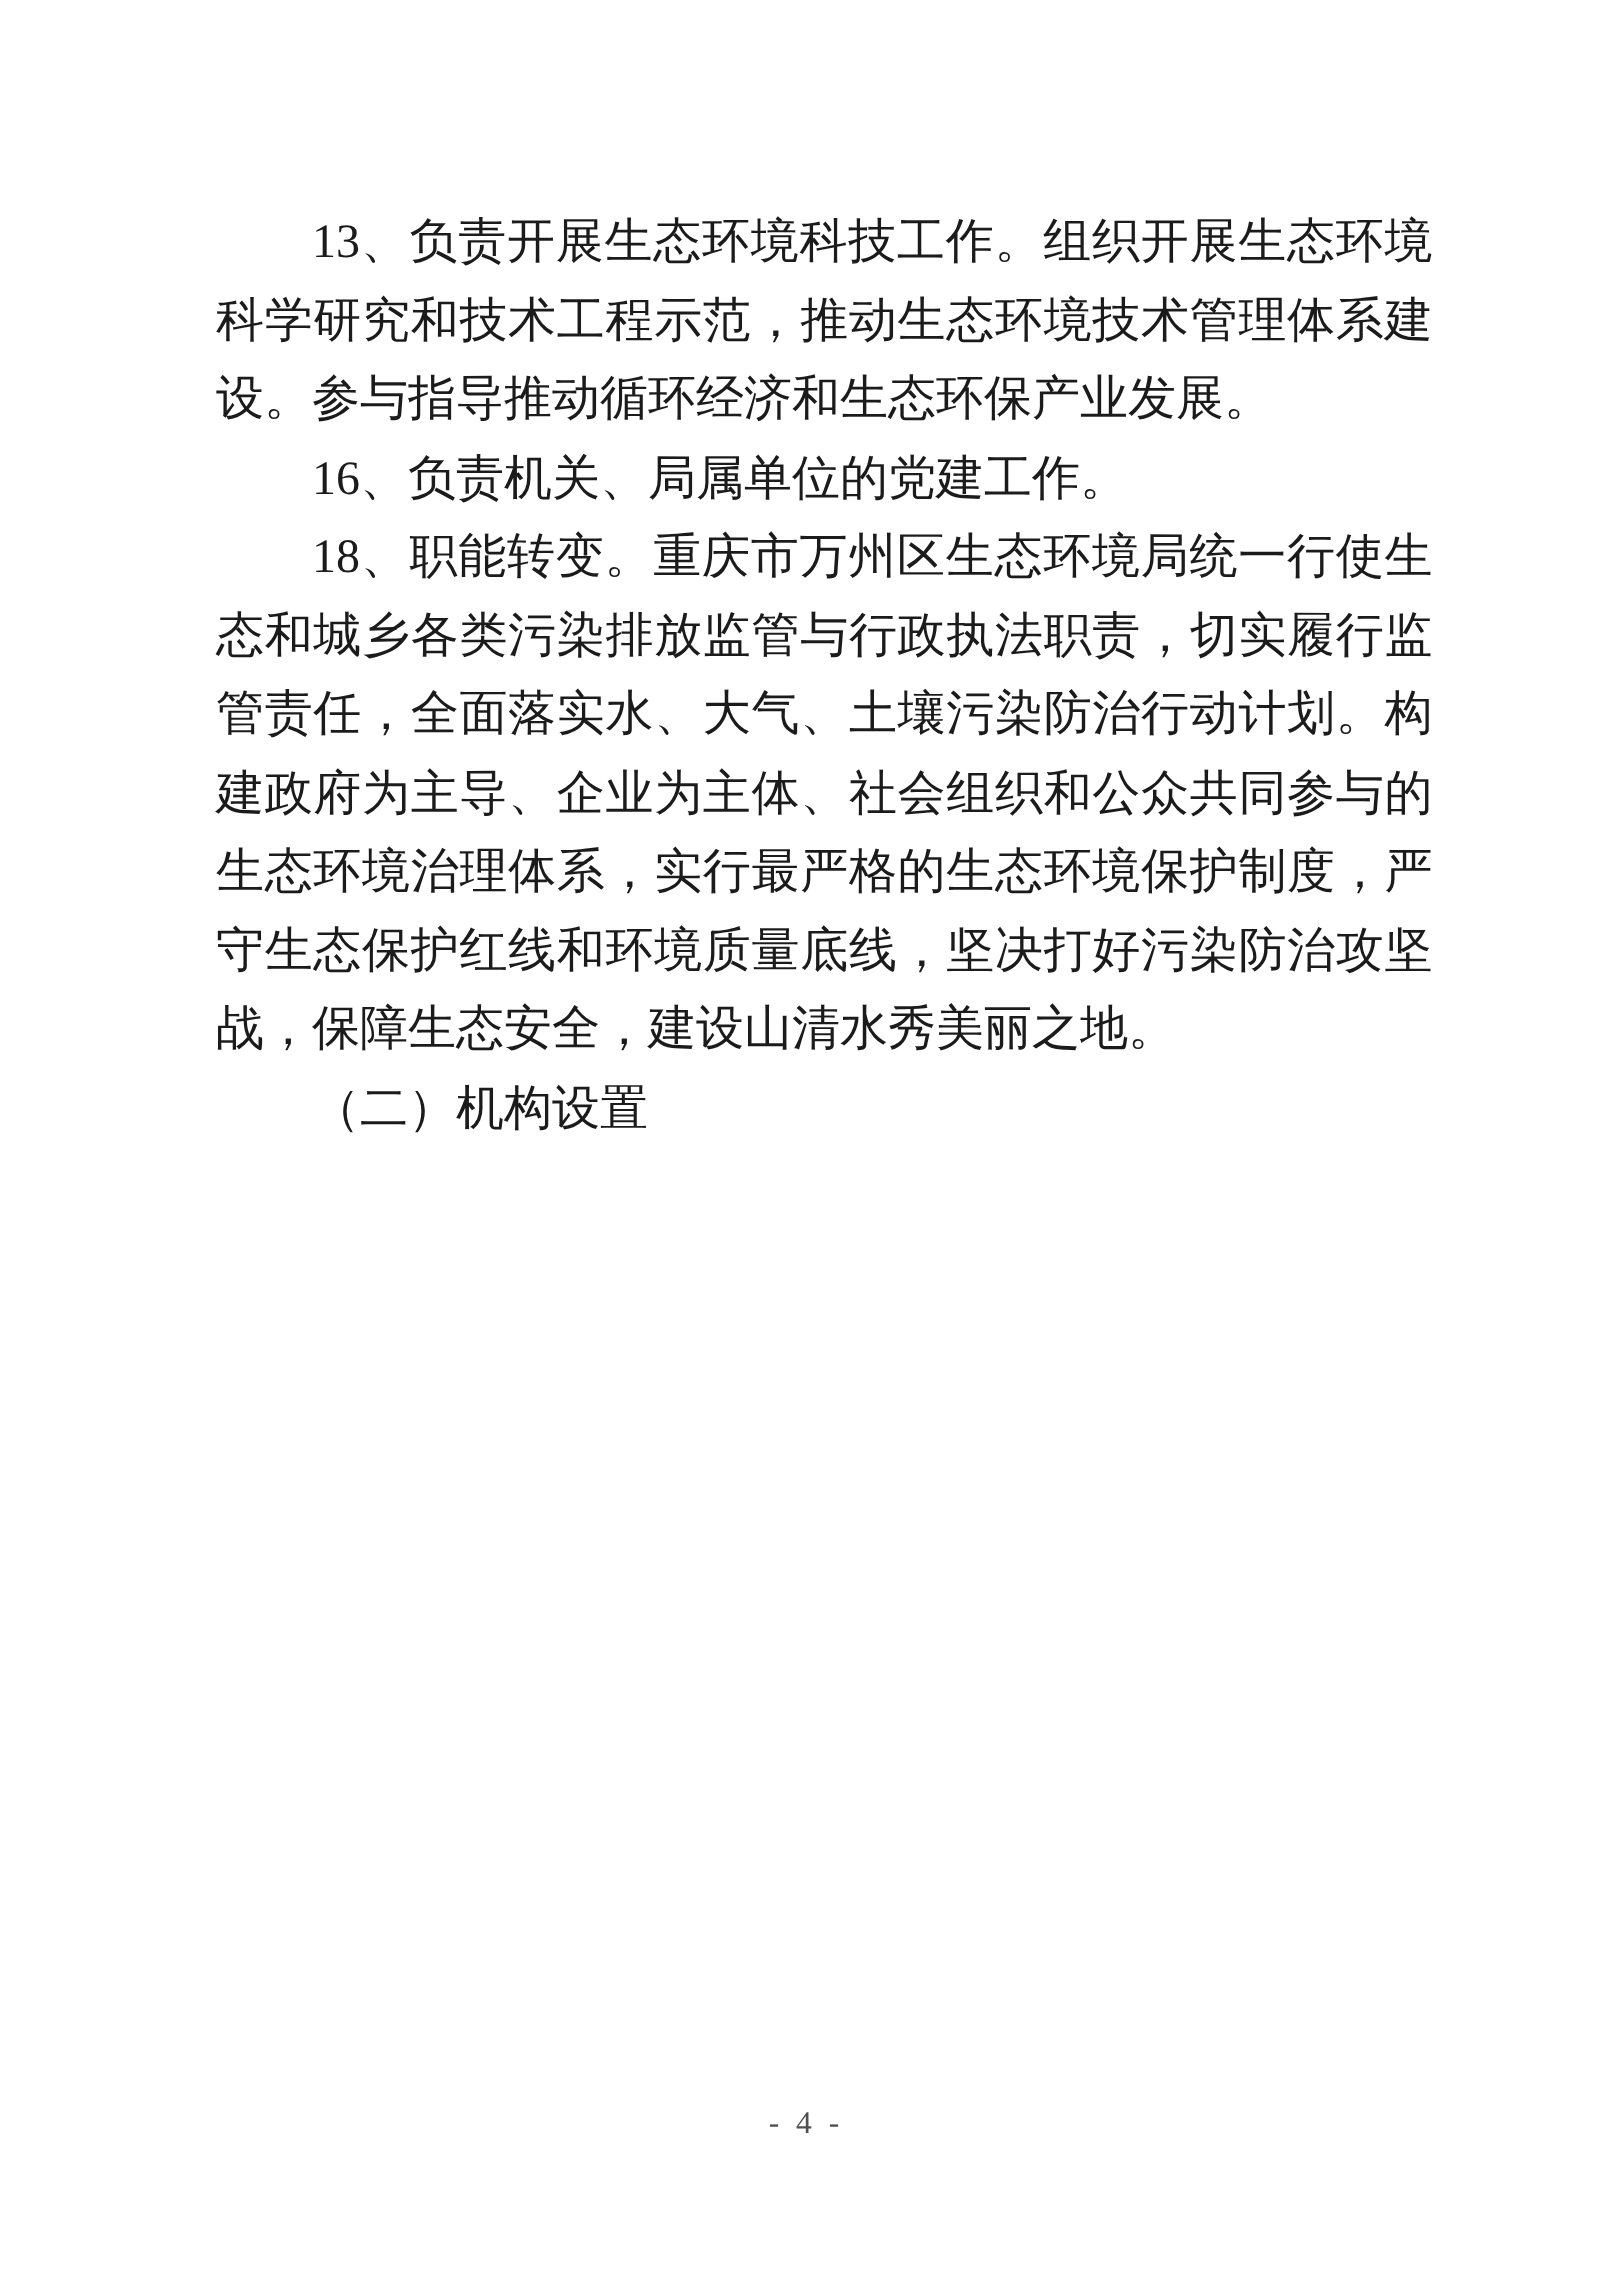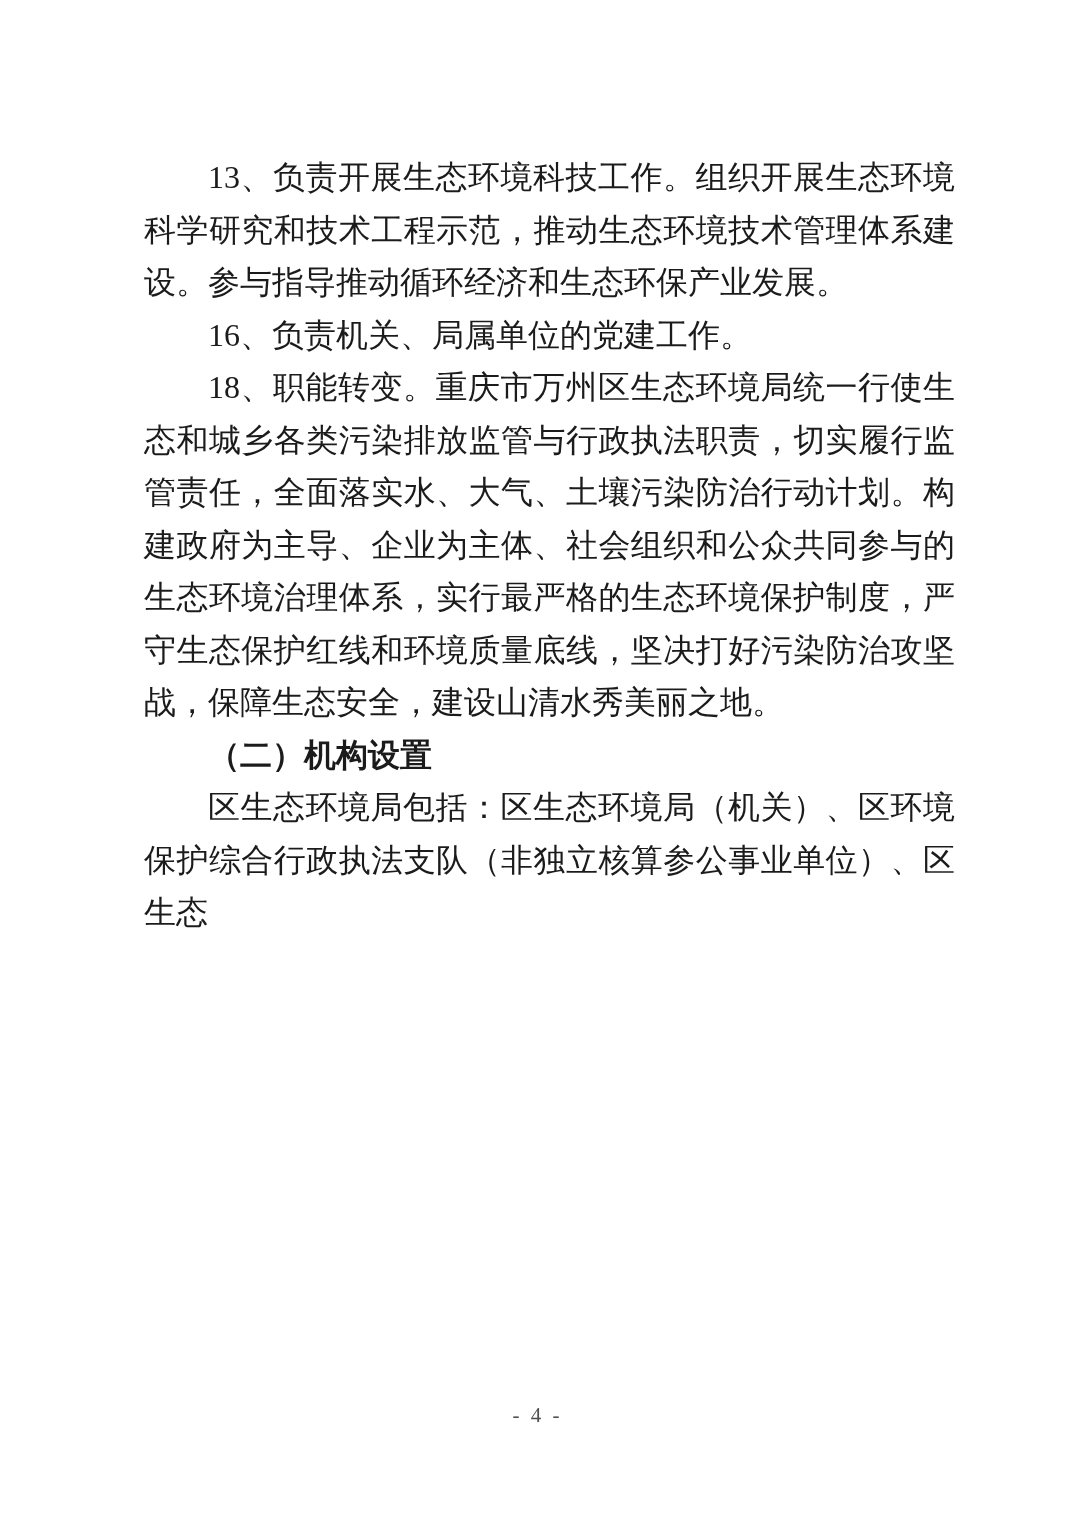--- a/index.html
+++ b/index.html
@@ -12,36 +12,36 @@
     width: 1075px;
     height: 1520px;
     margin: 0 auto;
     background: #ffffff;
     overflow: hidden;
     font-family: "Liberation Serif", "DejaVu Serif", serif;
   }
   .content {
     position: absolute;
     left: 144px;
-    top: 151px;
+    top: 134px;
     width: 811px;
     font-size: 32px;
     line-height: 52.5px;
     color: #1b1b1b;
     text-align: justify;
     text-justify: inter-ideograph;
   }
   .content p {
     margin: 0;
     padding: 0;
     text-indent: 2em;
     word-break: break-all;
   }
   .content p.heading {
-    font-weight: bold;
+    font-weight: normal;
     text-align: left;
   }
   .page-number {
     position: absolute;
     left: 0;
     top: 1403px;
     width: 100%;
     text-align: center;
     font-size: 21px;
     letter-spacing: 3px;
@@ -50,16 +50,15 @@
 </style>
 </head>
 <body>
 
 <div class="page">
   <div class="content">
       <p class="para">13、负责开展生态环境科技工作。组织开展生态环境科学研究和技术工程示范，推动生态环境技术管理体系建设。参与指导推动循环经济和生态环保产业发展。</p>
       <p class="para">16、负责机关、局属单位的党建工作。</p>
       <p class="para">18、职能转变。重庆市万州区生态环境局统一行使生态和城乡各类污染排放监管与行政执法职责，切实履行监管责任，全面落实水、大气、土壤污染防治行动计划。构建政府为主导、企业为主体、社会组织和公众共同参与的生态环境治理体系，实行最严格的生态环境保护制度，严守生态保护红线和环境质量底线，坚决打好污染防治攻坚战，保障生态安全，建设山清水秀美丽之地。</p>
       <p class="heading">（二）机构设置</p>
-      <p class="para">区生态环境局包括：区生态环境局（机关）、区环境保护综合行政执法支队（非独立核算参公事业单位）、区生态</p>
     </div>
   <div class="page-number">- 4 -</div>
 </div>
 
 </body></html>

